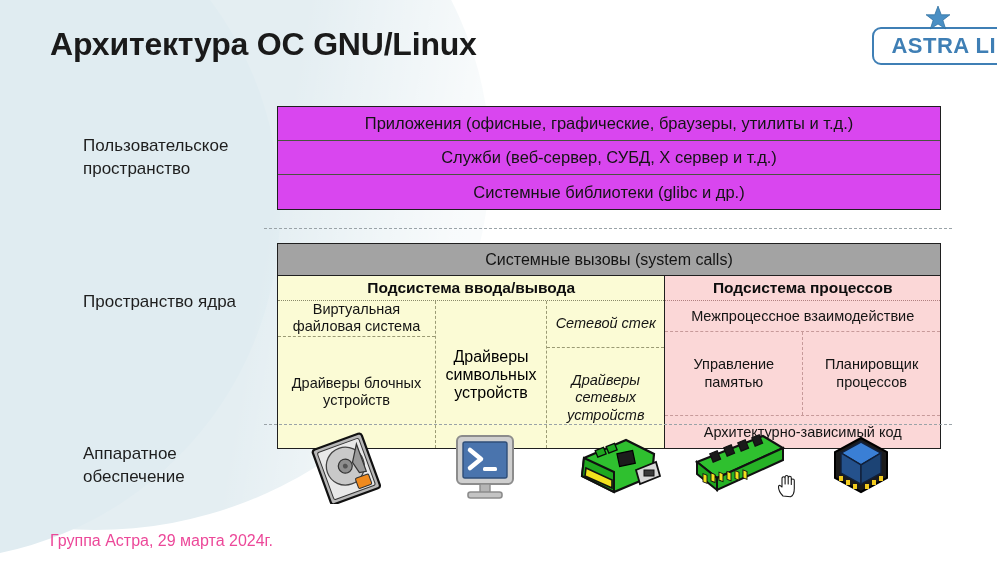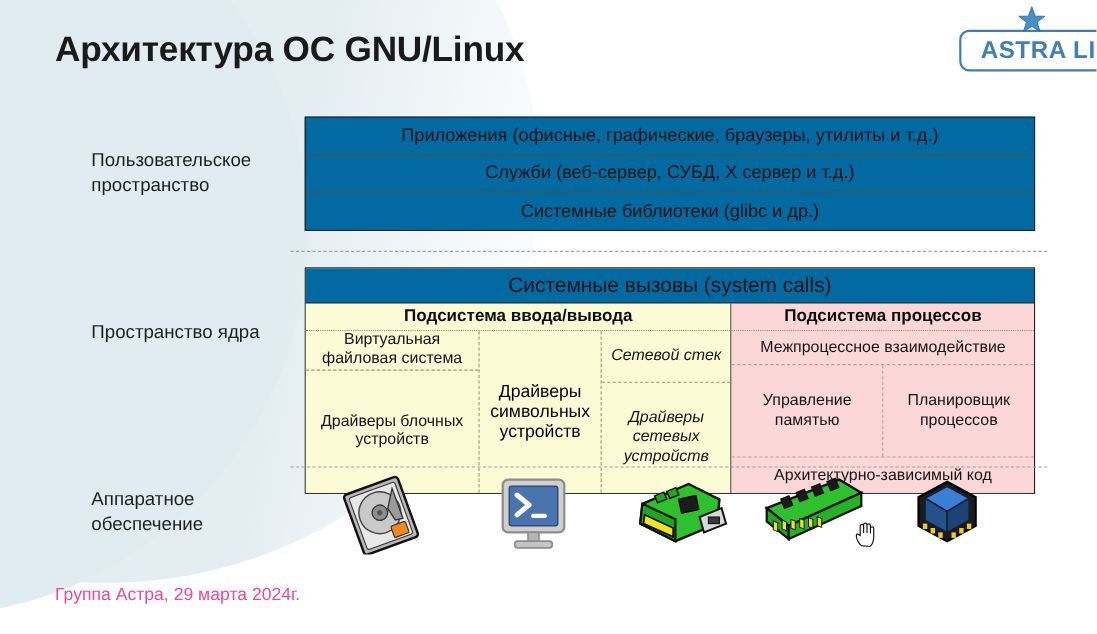--- a/index.html
+++ b/index.html
@@ -97,45 +97,45 @@
   }
   .sep1 { top: 228px; }
   .sep2 { top: 424px; }
 
   
   .userspace {
     position: absolute;
     left: 277px; top: 106px;
     width: 664px;
     border: 1px solid #1f1f1f;
-    background: #0369a1;
+    background: #d946ef;
   }
   .us-row {
     height: 34px;
     display: flex; align-items: center; justify-content: center;
     font-size: 16.5px;
     color: #141414;
     border-bottom: 1px solid #4a5440;
   }
   .us-row:last-child { border-bottom: none; }
 
   
   .kernel {
     position: absolute;
     left: 277px; top: 243px;
     width: 664px;
     border: 1px solid #1f1f1f;
     background: #fbfbd5;
   }
   .syscalls {
     height: 32px;
-    background: #0369a1;
+    background: #a3a3a3;
     border-bottom: 1px solid #1f1f1f;
     display: flex; align-items: center; justify-content: center;
-    font-size: 19px;
+    font-size: 16px;
     color: #141414;
   }
   .kern-cols { display: flex; height: 172px; }
   .io-col  { width: 388px; background: #fbfbd5; border-right: 1px solid #1f1f1f; display:flex; flex-direction:column; }
   .pr-col  { width: 275px; background: #fbd7d7; display:flex; flex-direction:column; }
 
   .sub-head {
     height: 25px;
     display: flex; align-items: center; justify-content: center;
     font-size: 15.5px; font-weight: bold; color: #0d0d0d;

